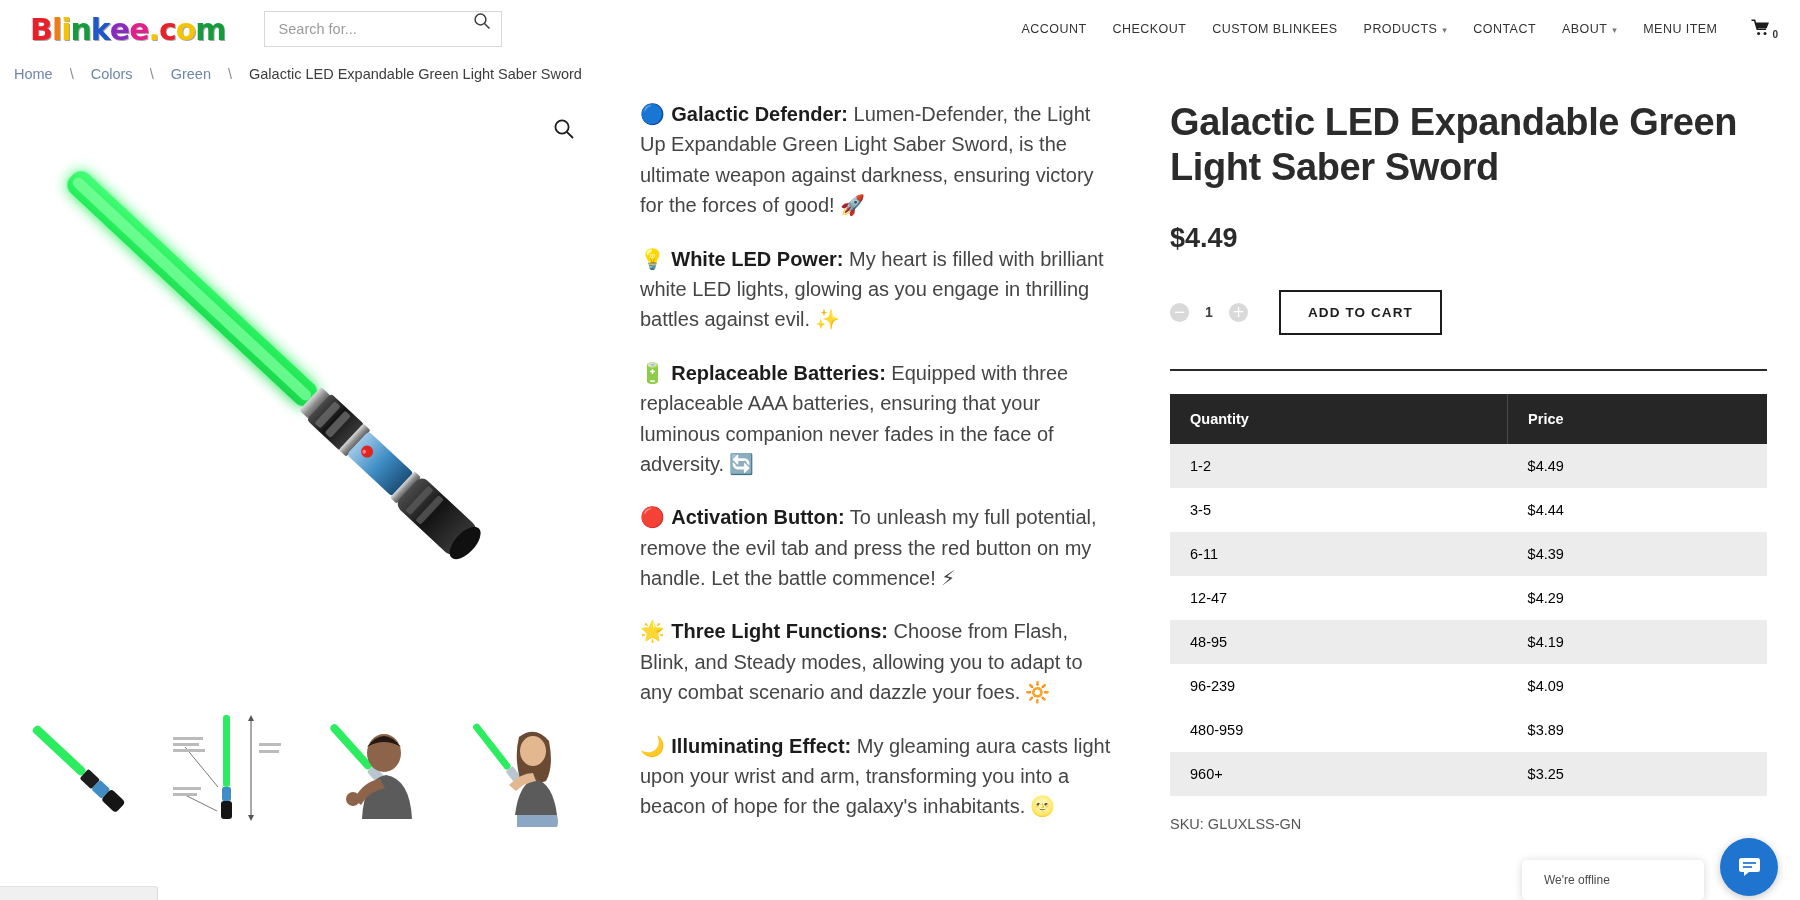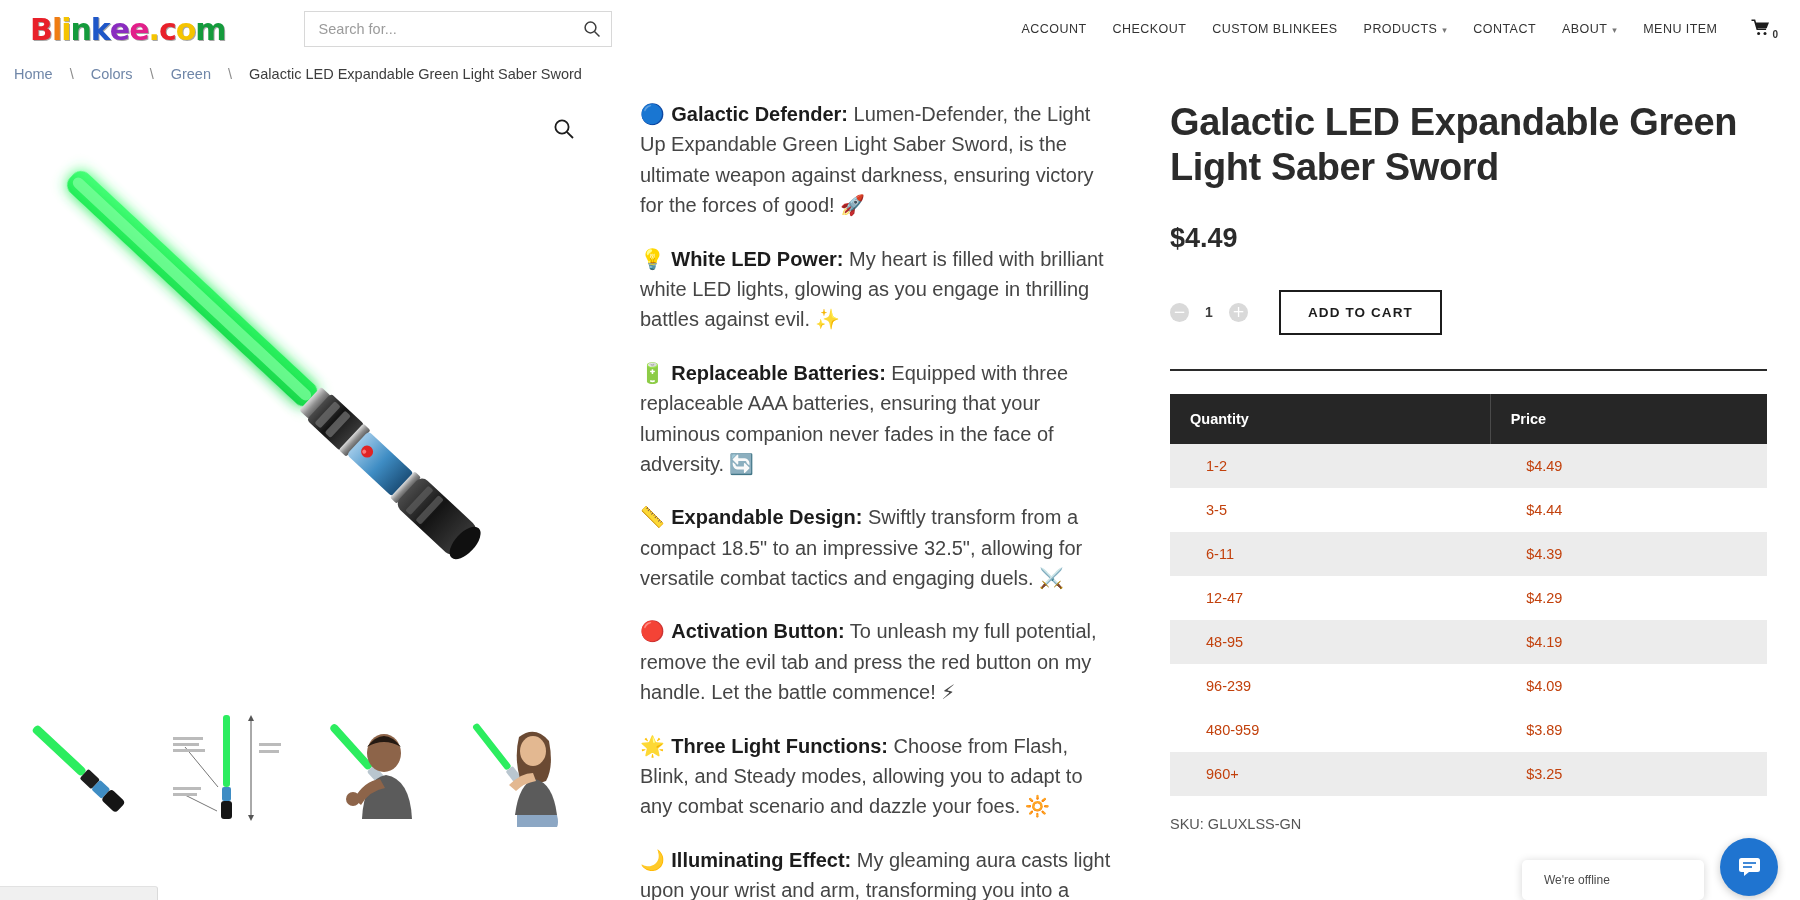--- a/index.html
+++ b/index.html
@@ -11,40 +11,38 @@
     color: #3d3d3d;
   }
 
   
   .header {
     height: 58px;
     display: flex;
     align-items: center;
     padding: 0 22px 0 30px;
     background: #ffffff;
-    gap: 40px;
   }
   .logo {
     font-size: 30px;
     font-weight: bold;
     letter-spacing: -1px;
     white-space: nowrap;
     font-family: "DejaVu Sans", sans-serif;
     text-shadow: 1px 1px 0 rgba(0,0,0,.35);
   }
   .logo span { display: inline-block; }
 
   .searchbox {
     margin-left: 38px;
-    width: 308px;
+    width: 238px;
     height: 36px;
     border: 1px solid #d8d8d8;
     background: #fff;
     display: flex;
-    align-items: center;
     padding: 0 10px 0 14px;
   }
   .searchbox input {
     flex: 1;
     border: none;
     outline: none;
     font-size: 14.5px;
     color: #5a5a5a;
     font-family: "Liberation Sans", sans-serif;
     background: transparent;
@@ -195,22 +193,22 @@
   table.pricing th {
     background: #262626;
     color: #ffffff;
     text-align: left;
     font-size: 14.5px;
     font-weight: bold;
     padding: 17px 20px;
   }
   table.pricing th:first-child { border-right: 1px solid #4a4a4a; }
   table.pricing td {
-    padding: 14px 36px;
-    color: #c2410c;
+    padding: 14px 20px;
+    color: #000000;
     margin-left: 9px;
   }
   table.pricing tr.odd td { background: #ececec; }
   table.pricing tr.even td { background: #ffffff; }
   .sku { font-size: 14.5px; color: #555; margin-top: 20px; }
 
   
   .chat-bubble {
     position: absolute;
     right: 96px; bottom: 0px;
@@ -425,21 +423,20 @@
             <path d="M64 78 q12 -12 24 -12 l3 8 q-12 2 -20 10 z" fill="#e3b891"></path>
           </svg>
         </div>
       </div>
     </div>
 
     <div class="col-desc" id="desc-col">
         <p class="desc-block"><span class="emoji">🔵 </span><b>Galactic Defender:</b><span> Lumen-Defender, the Light Up Expandable Green Light Saber Sword, is the ultimate weapon against darkness, ensuring victory for the forces of good! </span><span class="emoji">🚀</span></p>
         <p class="desc-block"><span class="emoji">💡 </span><b>White LED Power:</b><span> My heart is filled with brilliant white LED lights, glowing as you engage in thrilling battles against evil. </span><span class="emoji">✨</span></p>
         <p class="desc-block"><span class="emoji">🔋 </span><b>Replaceable Batteries:</b><span> Equipped with three replaceable AAA batteries, ensuring that your luminous companion never fades in the face of adversity. </span><span class="emoji">🔄</span></p>
-        <p class="desc-block"><span class="emoji">📏 </span><b>Expandable Design:</b><span> Swiftly transform from a compact 18.5" to an impressive 32.5", allowing for versatile combat tactics and engaging duels. </span><span class="emoji">⚔️</span></p>
         <p class="desc-block"><span class="emoji">🔴 </span><b>Activation Button:</b><span> To unleash my full potential, remove the evil tab and press the red button on my handle. Let the battle commence! </span><span class="emoji">⚡</span></p>
         <p class="desc-block"><span class="emoji">🌟 </span><b>Three Light Functions:</b><span> Choose from Flash, Blink, and Steady modes, allowing you to adapt to any combat scenario and dazzle your foes. </span><span class="emoji">🔆</span></p>
         <p class="desc-block"><span class="emoji">🌙 </span><b>Illuminating Effect:</b><span> My gleaming aura casts light upon your wrist and arm, transforming you into a beacon of hope for the galaxy's inhabitants. </span><span class="emoji">🌝</span></p>
       </div>
 
     <div class="col-buy">
       <h1 class="product-title">Galactic LED Expandable Green Light Saber Sword</h1>
       <div class="price">$4.49</div>
 
       <div class="buyrow">

